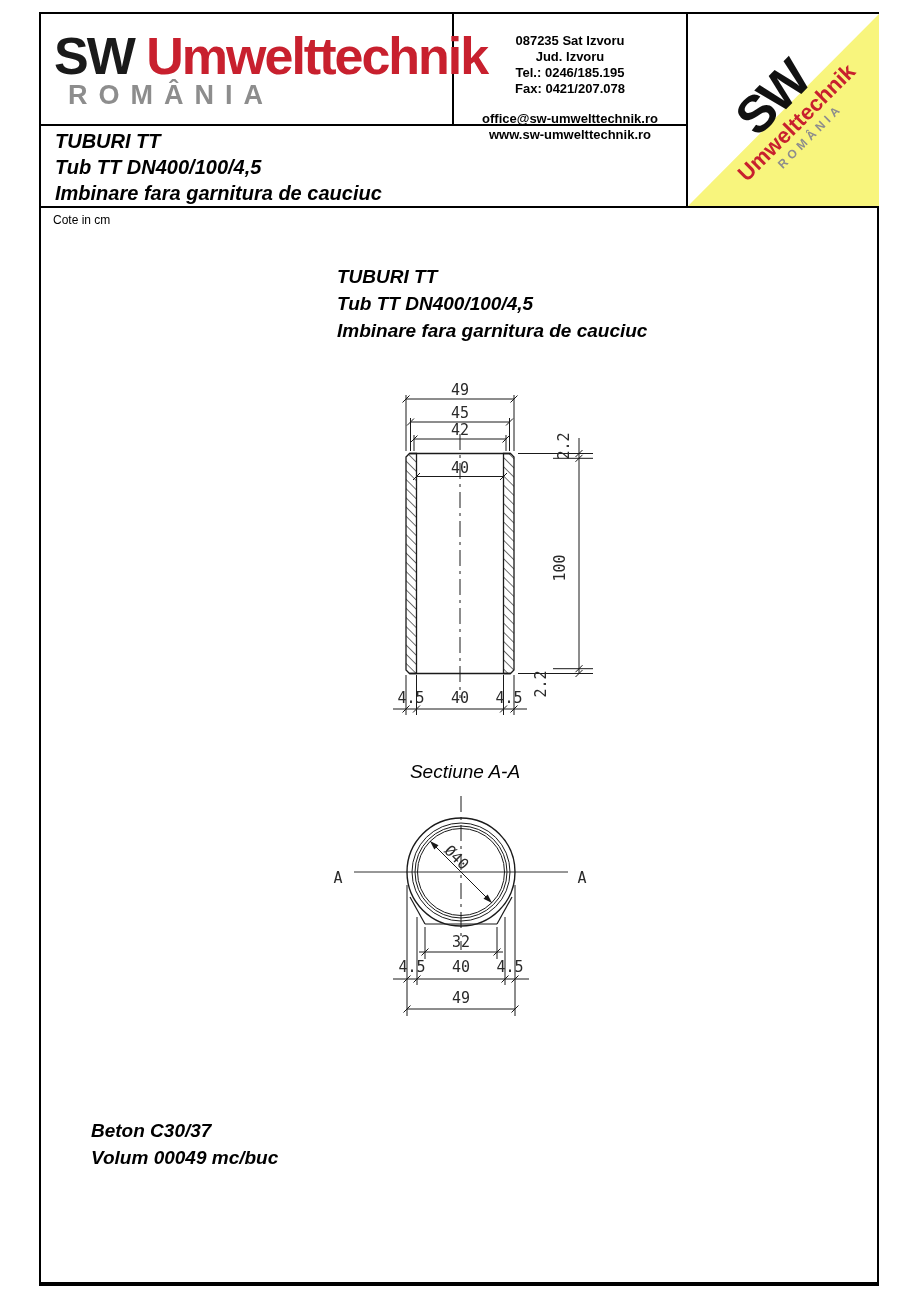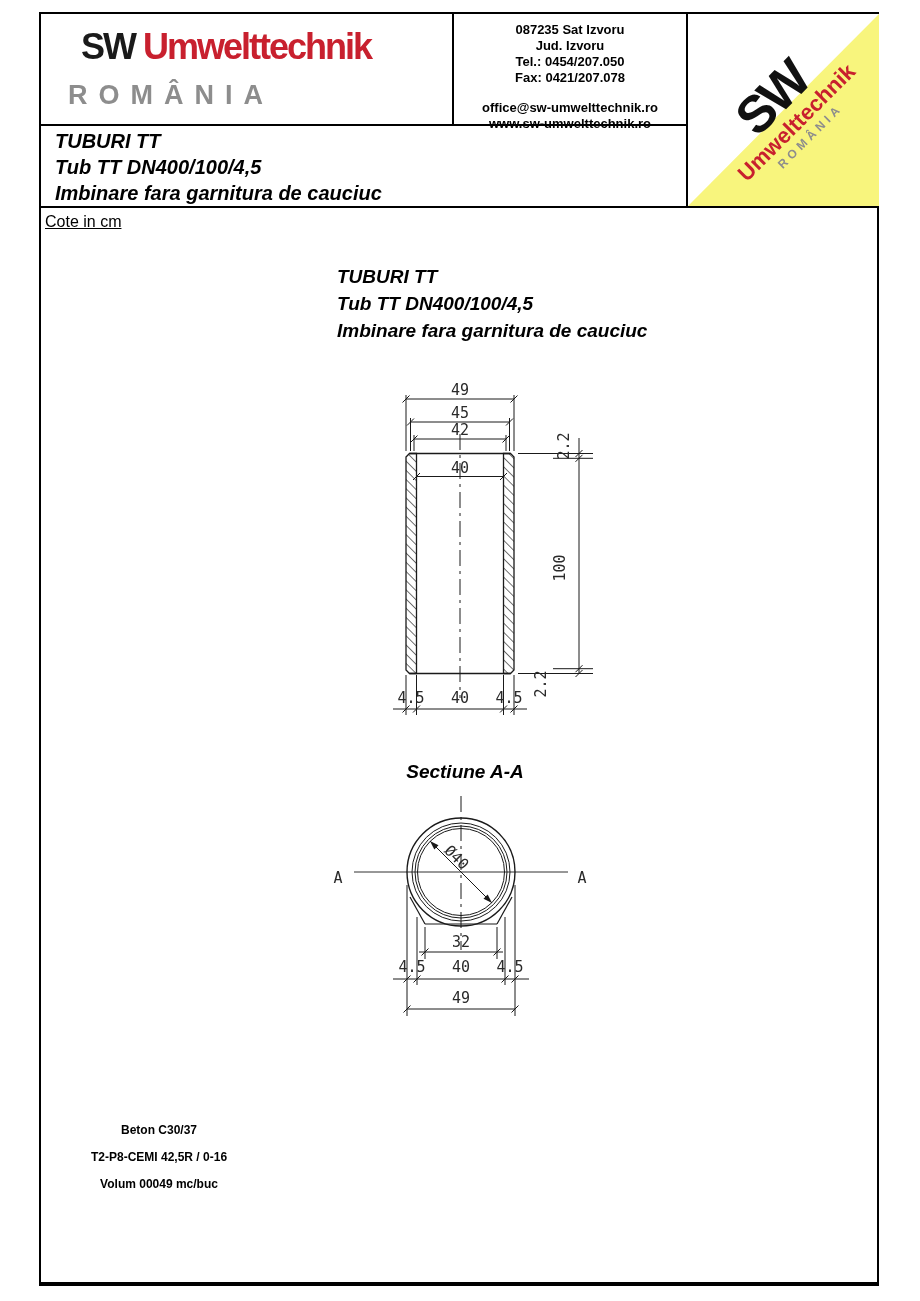--- a/index.html
+++ b/index.html
@@ -2,68 +2,68 @@
 <html><head>
 <meta charset="utf-8">
 <style>
   html,body{margin:0;padding:0;background:#ffffff;}
   .page{position:relative;width:920px;height:1301px;background:#ffffff;overflow:hidden;
         font-family:"Liberation Sans",sans-serif;color:#000;}
   .frame{position:absolute;left:39px;top:12px;width:836px;height:1268px;
          border:2px solid #000;border-bottom-width:4px;background:#fff;}
   
   .logo-cell{position:absolute;left:0;top:0;width:411px;height:110px;border-right:2px solid #000;}
-  .brand-line{position:absolute;left:40px;top:12px;white-space:nowrap;
-              font-weight:bold;font-size:36px;letter-spacing:-2px;}
+  .brand-line{position:absolute;left:13px;top:12px;white-space:nowrap;
+              font-weight:bold;font-size:52px;letter-spacing:-2px;}
   .brand-sw{color:#1a1a1a;}
   .brand-red{color:#c8202e;}
   .brand-country{position:absolute;left:27px;top:66px;font-weight:bold;font-size:27px;
                  letter-spacing:11px;color:#8d8d8d;}
-  .contact-cell{position:absolute;left:413px;top:0;width:232px;height:110px;
+  .contact-cell{position:absolute;left:413px;top:11px;width:232px;height:110px;
                 font-weight:bold;font-size:13px;line-height:16px;text-align:center;padding-top:8px;}
   .contact-gap{height:14px;}
   .corner-cell{position:absolute;left:645px;top:0;width:191px;height:192px;
                border-left:2px solid #000;overflow:hidden;background:#fff;}
   .corner-yellow{position:absolute;left:0;top:0;width:100%;height:100%;
                  background:#f8f57d;clip-path:polygon(100% 0,100% 100%,0 100%);}
   .corner-rotate{position:absolute;left:50%;top:50%;transform:translate(-50%,-50%) rotate(-45deg);
                  text-align:center;line-height:1;}
   .corner-sw{font-weight:bold;font-size:52px;letter-spacing:-3px;color:#111;}
   .corner-brand{font-weight:bold;font-size:22px;color:#c8202e;margin-top:-2px;letter-spacing:0px;}
   .corner-country{font-weight:bold;font-size:12px;letter-spacing:4px;color:#8d8d8d;margin-top:2px;}
   .header-underline{position:absolute;left:0;top:110px;width:645px;height:0;border-top:2px solid #000;}
   .titleblock-underline{position:absolute;left:0;top:192px;width:836px;height:0;border-top:2px solid #000;}
   .title-block{position:absolute;left:14px;top:114px;font-style:italic;font-weight:bold;
                font-size:20px;line-height:26px;white-space:nowrap;}
-  .note{position:absolute;left:4px;top:199px;font-size:16px;text-decoration:underline;}
+  .note{position:absolute;left:12px;top:199px;font-size:12px;}
   .drawing-title{position:absolute;left:296px;top:249px;font-style:italic;font-weight:bold;
                  font-size:19px;line-height:27px;white-space:nowrap;}
   .section-title{position:absolute;left:334px;top:747px;width:180px;text-align:center;
-                 font-style:italic;font-weight:bold;font-size:19px;}
-  .materials{position:absolute;left:50px;top:1103px;font-weight:bold;
-             font-size:12px;line-height:27px;white-space:nowrap;text-align:center;}
+                 font-style:italic;font-weight:normal;font-size:19px;}
+  .materials{position:absolute;left:50px;top:1103px;font-style:italic;font-weight:bold;
+             font-size:19px;line-height:27px;white-space:nowrap;}
   svg.draw{position:absolute;left:0;top:0;width:836px;height:1268px;}
   svg.draw text{font-family:"DejaVu Sans Mono",monospace;font-size:15px;fill:#2a2a2a;}
   svg.draw text.rot{font-size:15px;}
 </style>
 </head>
 <body>
 
 <div class="page">
   <div class="frame">
 
     <div class="logo-cell">
       <div class="brand-line"><span class="brand-sw">SW</span><span> </span><span class="brand-red">Umwelttechnik</span></div>
       <div class="brand-country">ROMÂNIA</div>
     </div>
 
     <div class="contact-cell">
       <div>087235 Sat Izvoru</div>
       <div>Jud. Izvoru</div>
-      <div>Tel.: 0454/207.050</div>
+      <div>Tel.: 0246/185.195</div>
       <div>Fax: 0421/207.078</div>
       <div class="contact-gap"></div>
       <div>office@sw-umwelttechnik.ro</div>
       <div>www.sw-umwelttechnik.ro</div>
     </div>
 
     <div class="corner-cell">
       <div class="corner-yellow"></div>
       <div class="corner-rotate">
         <div class="corner-sw">SW</div>
@@ -86,21 +86,20 @@
     <div class="drawing-title">
       <div>TUBURI TT</div>
       <div>Tub TT DN400/100/4,5</div>
       <div>Imbinare fara garnitura de cauciuc</div>
     </div>
 
     <div class="section-title">Sectiune A-A</div>
 
     <div class="materials">
       <div>Beton C30/37</div>
-      <div>T2-P8-CEMI 42,5R / 0-16</div>
       <div>Volum 00049 mc/buc</div>
     </div>
 
     <svg class="draw" viewBox="0 0 836 1268">
       <defs>
         <pattern id="hatch" patternUnits="userSpaceOnUse" width="6.5" height="6.5" patternTransform="rotate(-45)">
           <line x1="0" y1="0" x2="0" y2="6.5" stroke="#000" stroke-width="1.1"></line>
         </pattern>
       </defs>
 

